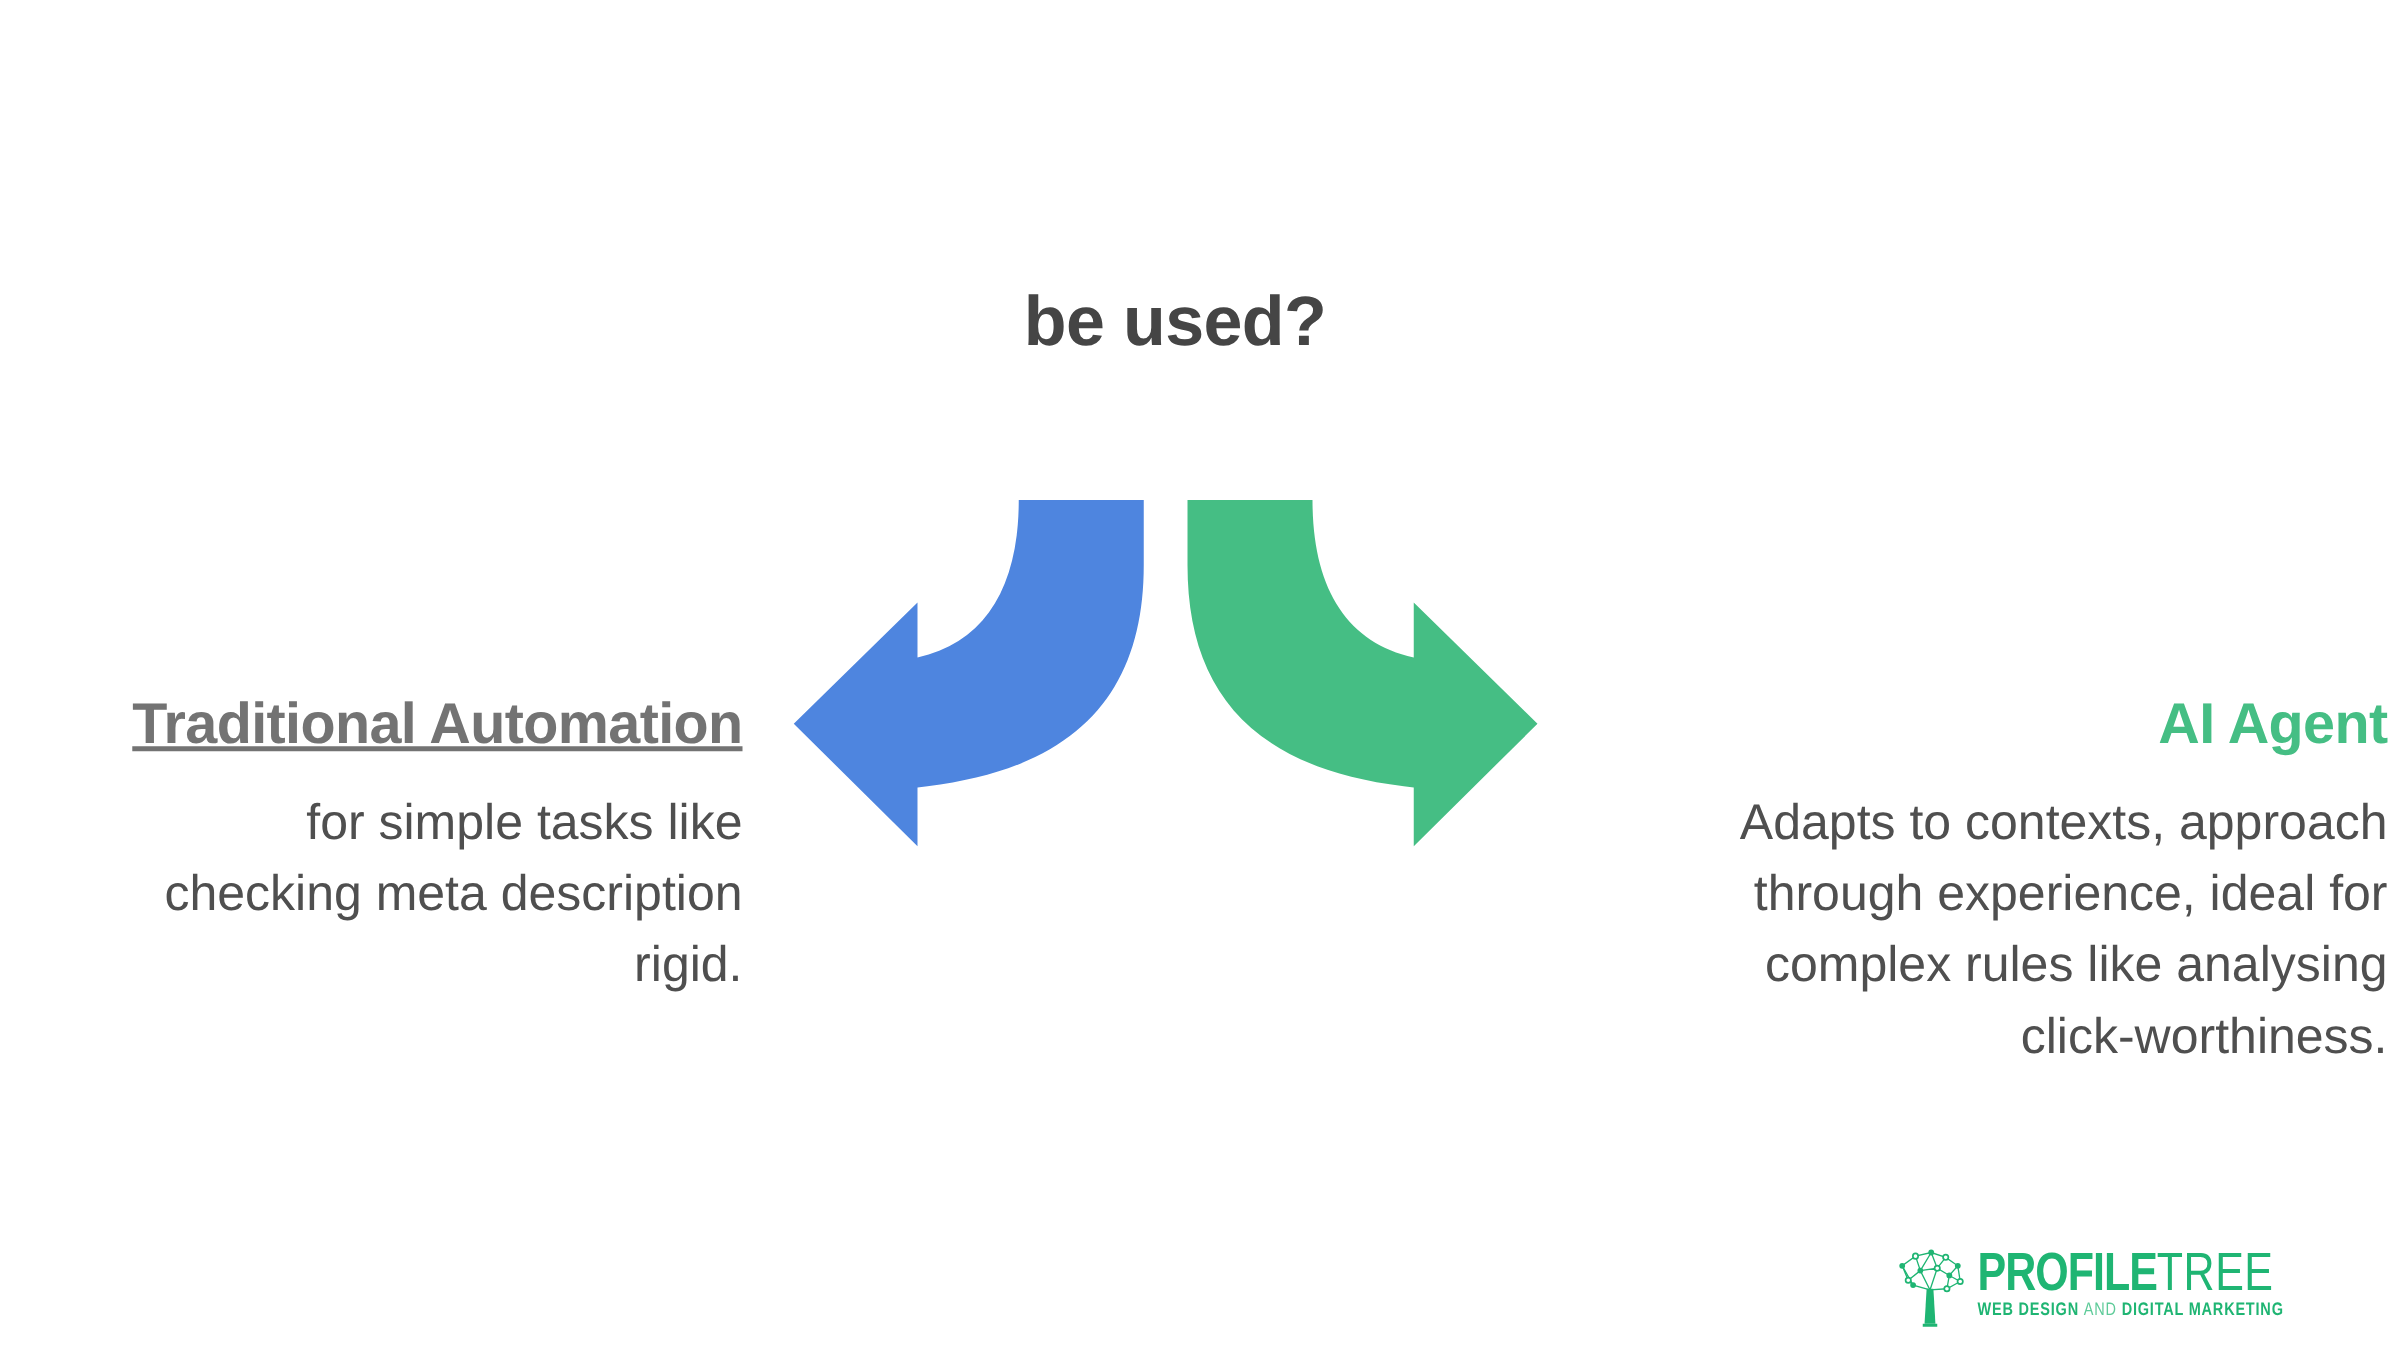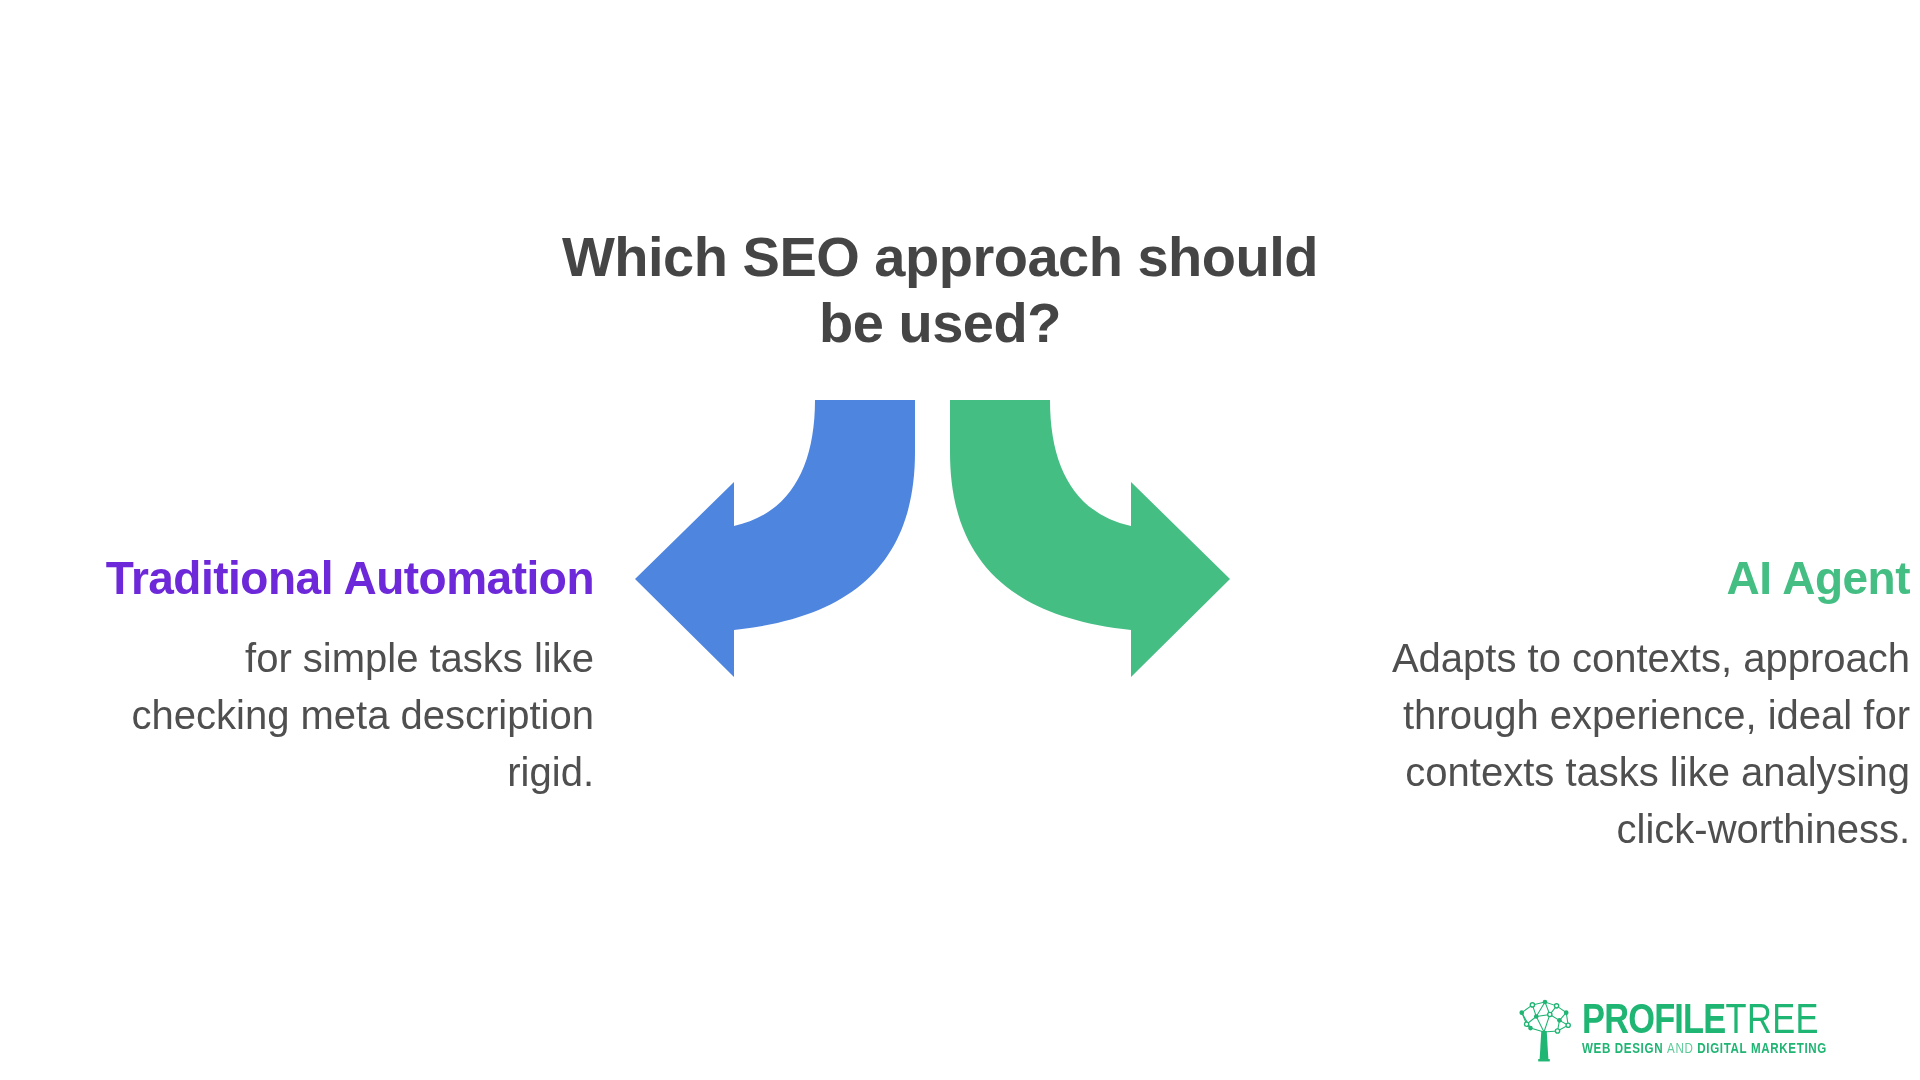--- a/index.html
+++ b/index.html
@@ -41,21 +41,21 @@
   }
   .col-body {
     position: absolute;
     top: 630px;
     font-size: 40px;
     line-height: 57px;
     color: #4f4f4f;
   }
   .left-col  { left: 60px;  width: 534px; text-align: right; }
   .right-col { left: 1290px; width: 620px; text-align: right; }
-  .heading-blue  { color: #6d28d9; }
+  .heading-blue  { color: #737373; text-decoration: underline; }
   .heading-green { color: #45BE84; }
 
   
   .logo {
     position: absolute;
     right: 32px; bottom: 16px;
     display: flex;
     gap: 9px;
   }
   .logo-icon { width: 58px; height: 66px; }
@@ -79,21 +79,20 @@
     color: #1FB573;
     letter-spacing: 0.8px;
     font-weight: 700;
   }
   .logo-tagline .light { font-weight: 400; color: #5ecb99; }
 </style>
 </head>
 <body>
 
 <div class="title">
-  <div>Which SEO approach should</div>
   <div>be used?</div>
 </div>
 
 <svg class="arrow arrow-left" viewBox="0 0 300 280" aria-hidden="true">
   <path d="M185 0 L285 0 L285 52 C285 150 236 214 112 229 L104 230 L104 277 L5 179 L104 82 L104 126 C158 114 185 70 185 0 Z" fill="#4E85DF"></path>
 </svg>
 
 <svg class="arrow arrow-right" viewBox="0 0 300 280" aria-hidden="true">
   <path d="M185 0 L285 0 L285 52 C285 150 236 214 112 229 L104 230 L104 277 L5 179 L104 82 L104 126 C158 114 185 70 185 0 Z" fill="#45BE84"></path>
 </svg>
@@ -102,21 +101,21 @@
 <div class="col-body left-col">
   <div>for simple tasks like</div>
   <div>checking meta description</div>
   <div>rigid.</div>
 </div>
 
 <div class="col-heading right-col heading-green">AI Agent</div>
 <div class="col-body right-col">
   <div>Adapts to contexts, approach</div>
   <div>through experience, ideal for</div>
-  <div>contexts tasks like analysing</div>
+  <div>complex rules like analysing</div>
   <div>click-worthiness.</div>
 </div>
 
 <div class="logo">
   <svg class="logo-icon" viewBox="0 0 60 66" aria-hidden="true">
     <g stroke="#1FB573" stroke-width="1.1" fill="none">
       <path d="M30 34 L16 30 L7 14 L18 6 L31 3 L43 7 L53 14 L55 27 L44 33 L30 34"></path>
       <path d="M16 30 L12 26 L7 14 M12 26 L22 18 L18 6 M22 18 L31 3 M22 18 L36 16 L31 3 M36 16 L43 7 M36 16 L46 22 L53 14 M46 22 L55 27 M46 22 L44 33 M30 34 L22 18 M30 34 L36 16 M12 26 L22 18"></path>
     </g>
     <g fill="#1FB573">

